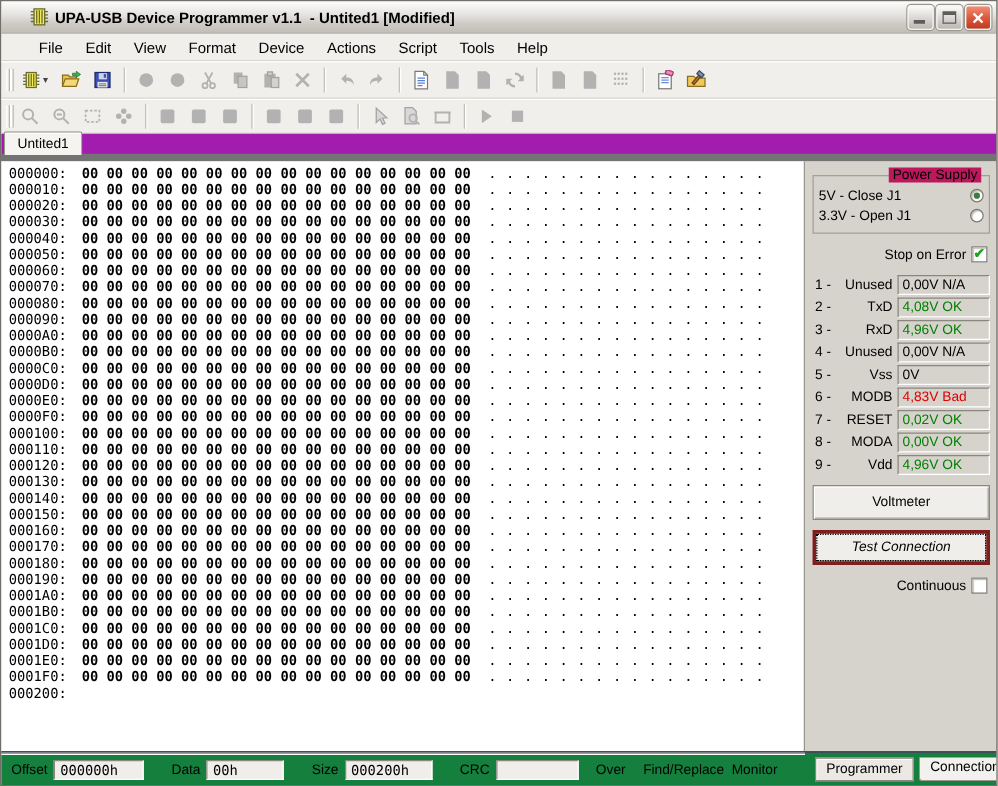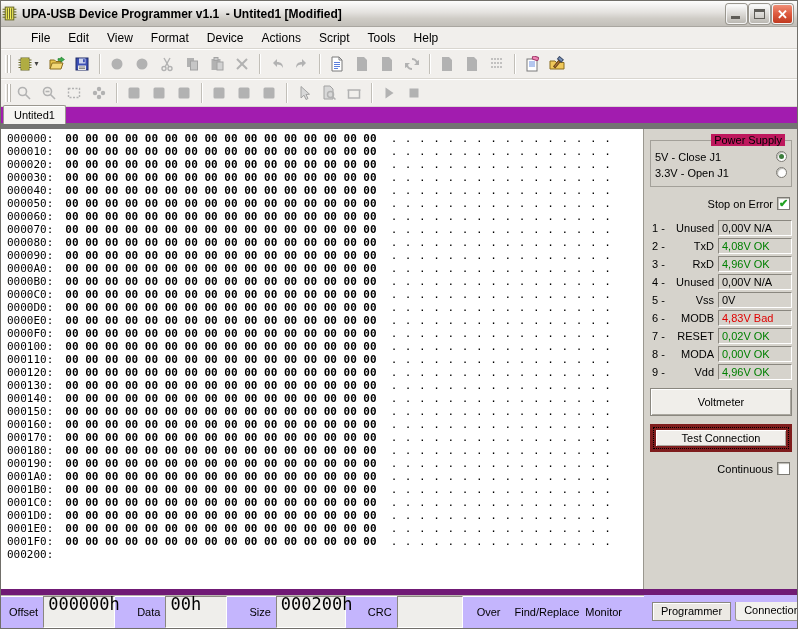--- a/index.html
+++ b/index.html
@@ -7,21 +7,21 @@
   body { font-family:"Liberation Sans", sans-serif; }
   .window {
     width:798px; height:629px; position:relative;
     border:1px solid #716f6a; background:#d6d3cc;
     display:flex; flex-direction:column; overflow:hidden;
   }
   
   .titlebar {
     height:26px; flex:0 0 26px; display:flex; align-items:center;
     background:linear-gradient(#fdfdfd, #e4e2df 45%, #cfccc6 70%, #c2bfb9);
-    border-bottom:1px solid #a9a6a0; padding:0 4px 0 0;
+    border-bottom:1px solid #a9a6a0; padding:0 4px 0 22px;
   }
   .titlebar .app-icon { width:17px; height:17px; margin-right:4px; flex:0 0 auto; }
   .titlebar .title { font-size:12px; font-weight:bold; color:#000; white-space:pre; flex:1 1 auto; overflow:hidden; }
   .caption-btns { display:flex; gap:2px; }
   .cap-btn {
     width:21px; height:20px; border-radius:3px; border:1px solid #f5f5f5;
     background:linear-gradient(#fbfbfb,#d8d6d2 55%,#bbb8b2);
     box-shadow:0 0 0 1px #9a978f; position:relative; cursor:pointer;
   }
   .cap-btn.close { background:linear-gradient(#f08f77,#dd5a3e 50%,#c03a20); }
@@ -102,34 +102,34 @@
     border:1px solid; border-color:#8a877f #fff #fff #8a877f; background:#d6d3cc; white-space:pre;
   }
   .pin-value.ok { color:#008000; }
   .pin-value.bad { color:#e00000; }
   .pin-value.na { color:#000; }
   .xp-button {
     display:block; width:calc(100% - 4px); margin:8px 2px 0 2px; height:28px;
     background:#f0eeea; border:1px solid #8a877f; font-size:11px; font-family:inherit;
     box-shadow:inset 1px 1px 0 #fff, inset -1px -1px 0 #aaa79f; cursor:pointer;
   }
-  .xp-button.focused { border:6px solid #7f1d1d; outline:1px dotted #000; outline-offset:-4px; }
+  .xp-button.focused { border:3px solid #7f1d1d; outline:1px dotted #000; outline-offset:-4px;font-style:italic; }
   .spacer { flex:1 1 auto; }
   
   .statusbar {
-    flex:0 0 27px; display:flex; align-items:flex-end; background:#c4b5fd;
-    border-top:6px solid #701a75; font-size:11px;
+    flex:0 0 27px; display:flex; align-items:flex-end; background:#15803d;
+    border-top:1px solid #701a75; font-size:11px;
   }
   .status-left { flex:0 0 643px; display:flex; align-items:center; height:100%; padding-left:8px;
                  border-top:1px solid #b9b6af; box-shadow:inset 0 1px 0 #fff; }
   .status-field { display:flex; align-items:center; gap:5px; }
   .status-box {
-    height:32px; line-height:15px; padding-left:4px; background:#efeeeb;
+    height:16px; line-height:15px; padding-left:4px; background:#efeeeb;
     border:1px solid; border-color:#8a877f #fff #fff #8a877f;
-    font-family:"DejaVu Sans Mono", monospace; font-size:17px; white-space:pre;
+    font-family:"DejaVu Sans Mono", monospace; font-size:11px; white-space:pre;
   }
   .status-text { margin-left:14px; }
   .status-right { flex:1 1 auto; display:flex; align-items:center; justify-content:flex-start; gap:4px; height:100%; padding-left:8px; }
   .bottom-tab-active {
     height:19px; padding:2px 8px 0 8px; background:#ece9e4; border:1px solid #8a877f;
     box-shadow:inset 1px 1px 0 #fff; font-size:11px; cursor:pointer;
   }
   .bottom-tab {
     height:19px; padding:2px 8px 0 8px; background:#f2f1ed; border:1px solid #9a978f; border-top:none;
     border-radius:0 0 3px 3px; font-size:11px; cursor:pointer;

